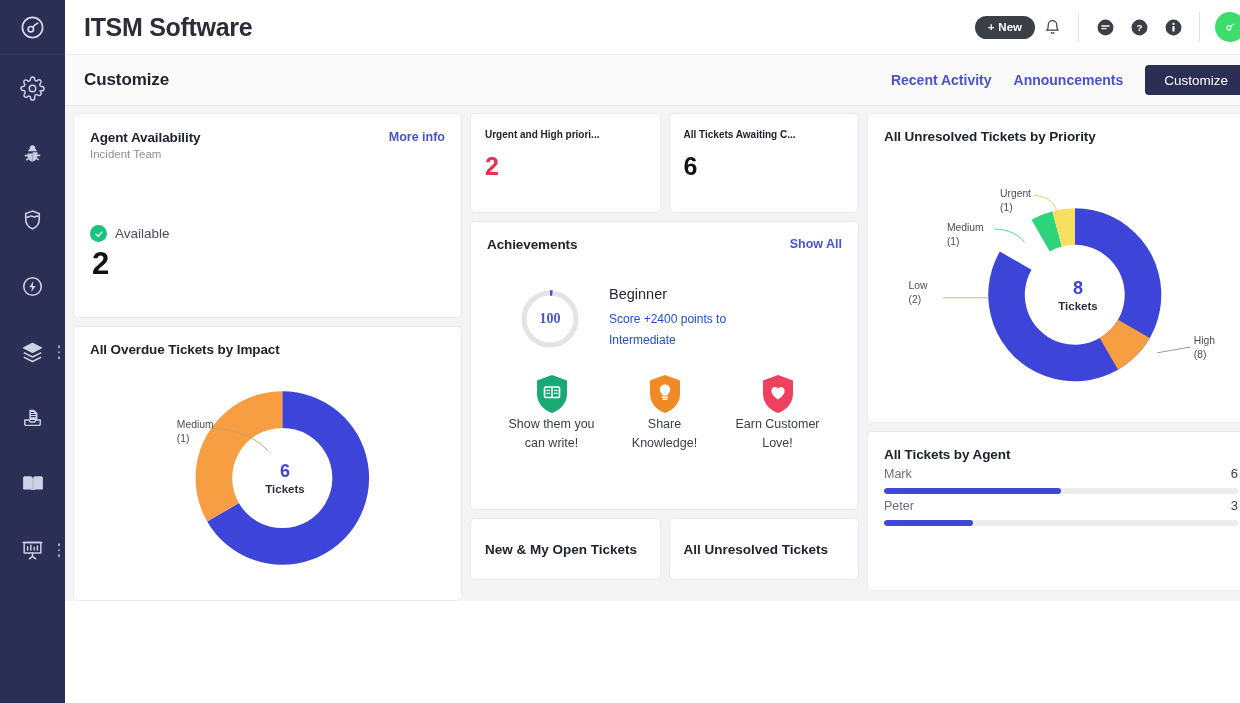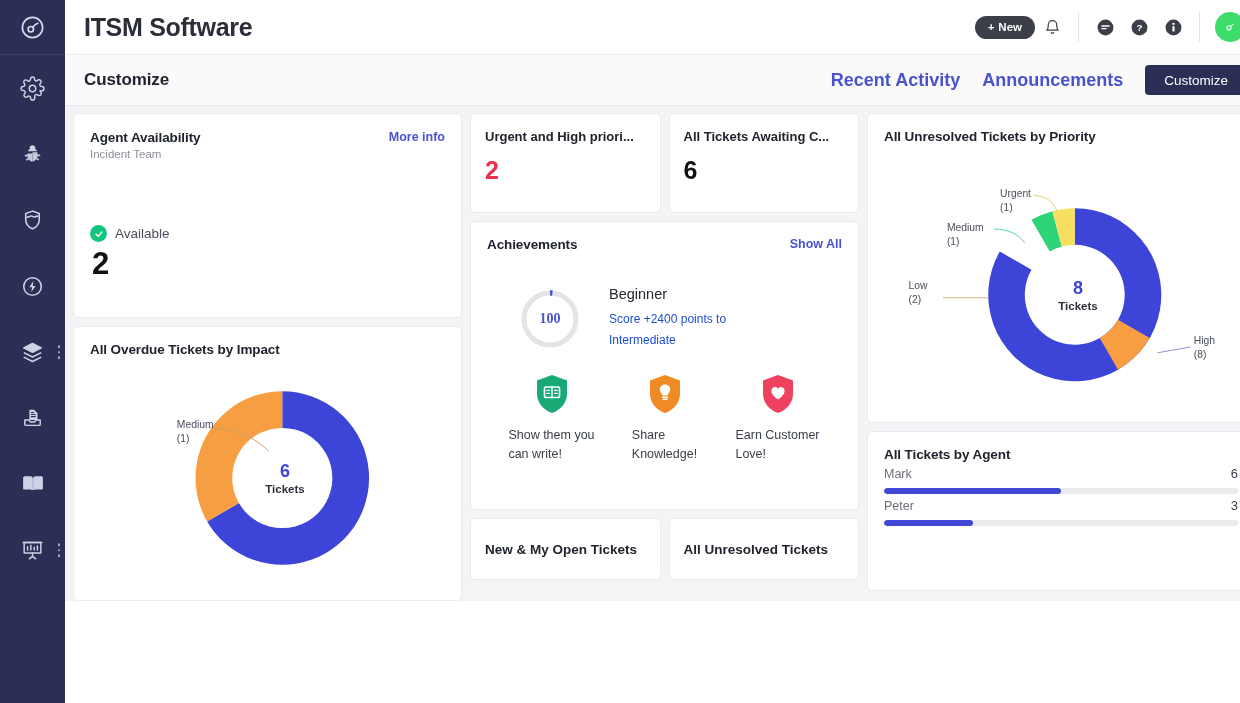--- a/index.html
+++ b/index.html
@@ -59,21 +59,21 @@
   }
 
   .pagebar{
     height:50px;min-height:50px;background:#fafafb;
     border-bottom:1px solid #e8e8ec;
     display:flex;align-items:center;justify-content:space-between;
     padding:0 16px 0 19px;
   }
   .page-title{font-size:17px;font-weight:600;color:#20242e;letter-spacing:-.1px;}
   .pagebar-right{display:flex;align-items:center;gap:22px;}
-  .pb-link{font-size:18px;font-weight:600;color:#4a52cf;cursor:pointer;text-decoration:none;}
+  .pb-link{font-size:14px;font-weight:600;color:#4a52cf;cursor:pointer;text-decoration:none;}
   .customize-btn{
     background:#2b2f56;color:#fff;border:none;border-radius:4px;
     height:30px;padding:0 19px;font-size:13.5px;font-weight:500;
     font-family:"Liberation Sans",sans-serif;cursor:pointer;
   }
 
   
   .board{
     flex:1;background:#f4f4f6;
     padding:7px 8px 8px 8px;
@@ -111,37 +111,37 @@
   .donut-center{
     position:absolute;left:50%;top:50%;transform:translate(-50%,-50%);
     text-align:center;pointer-events:none;
   }
   .donut-center .dc-num{font-size:18px;font-weight:600;color:#3d44d8;line-height:1.1;}
   .donut-center .dc-lbl{font-size:11.5px;font-weight:700;color:#2b2f3a;margin-top:1px;}
 
   
   .kpi-row{display:flex;gap:8px;}
   .kpi-card{width:190.5px;height:100px;padding:15px 14px 0 14px;}
-  .kpi-title{font-size:13px;font-weight:700;color:#20242e;white-space:nowrap;overflow:hidden;}
+  .kpi-title{font-size:10px;font-weight:700;color:#20242e;white-space:nowrap;overflow:hidden;}
   .kpi-val{font-size:25px;font-weight:700;margin-top:14px;line-height:1;}
 
   
   .ach-card{height:289px;padding:15px 16px 0 16px;}
   .ach-top{display:flex;align-items:center;margin-top:34px;}
   .ring{position:relative;width:62px;height:62px;margin-left:32px;margin-right:28px;}
   .ring-num{
     position:absolute;left:0;top:0;width:62px;height:62px;
     display:flex;align-items:center;justify-content:center;
     font-family:"Liberation Serif",serif;font-size:14px;font-weight:700;color:#4a52cf;
   }
   .ach-name{font-size:14.5px;font-weight:500;color:#222633;}
   .ach-desc{font-size:12px;color:#1d4ed8;margin-top:7px;line-height:1.75;max-width:160px;}
   .badges{display:flex;margin-top:22px;padding:0 8px;}
   .badge{flex:1;display:flex;flex-direction:column;align-items:center;cursor:pointer;}
-  .badge-lbl{font-size:12.5px;color:#3a3e4b;text-align:left;margin-top:11px;line-height:1.5;}
+  .badge-lbl{font-size:12.5px;color:#3a3e4b;text-align:center;line-height:1.5;}
 
   
   .list-card{width:190.5px;height:62px;padding:0 14px;display:flex;align-items:center;}
   .list-title{font-size:13.5px;font-weight:700;color:#20242e;}
 
   
   .bars-card{height:160px;padding:15px 16px 0 16px;overflow:hidden;}
   .bar-item{margin-top:4px;}
   .bar-head{display:flex;align-items:flex-end;justify-content:space-between;}
   .bar-name{font-size:12.5px;color:#6b6f7c;}

